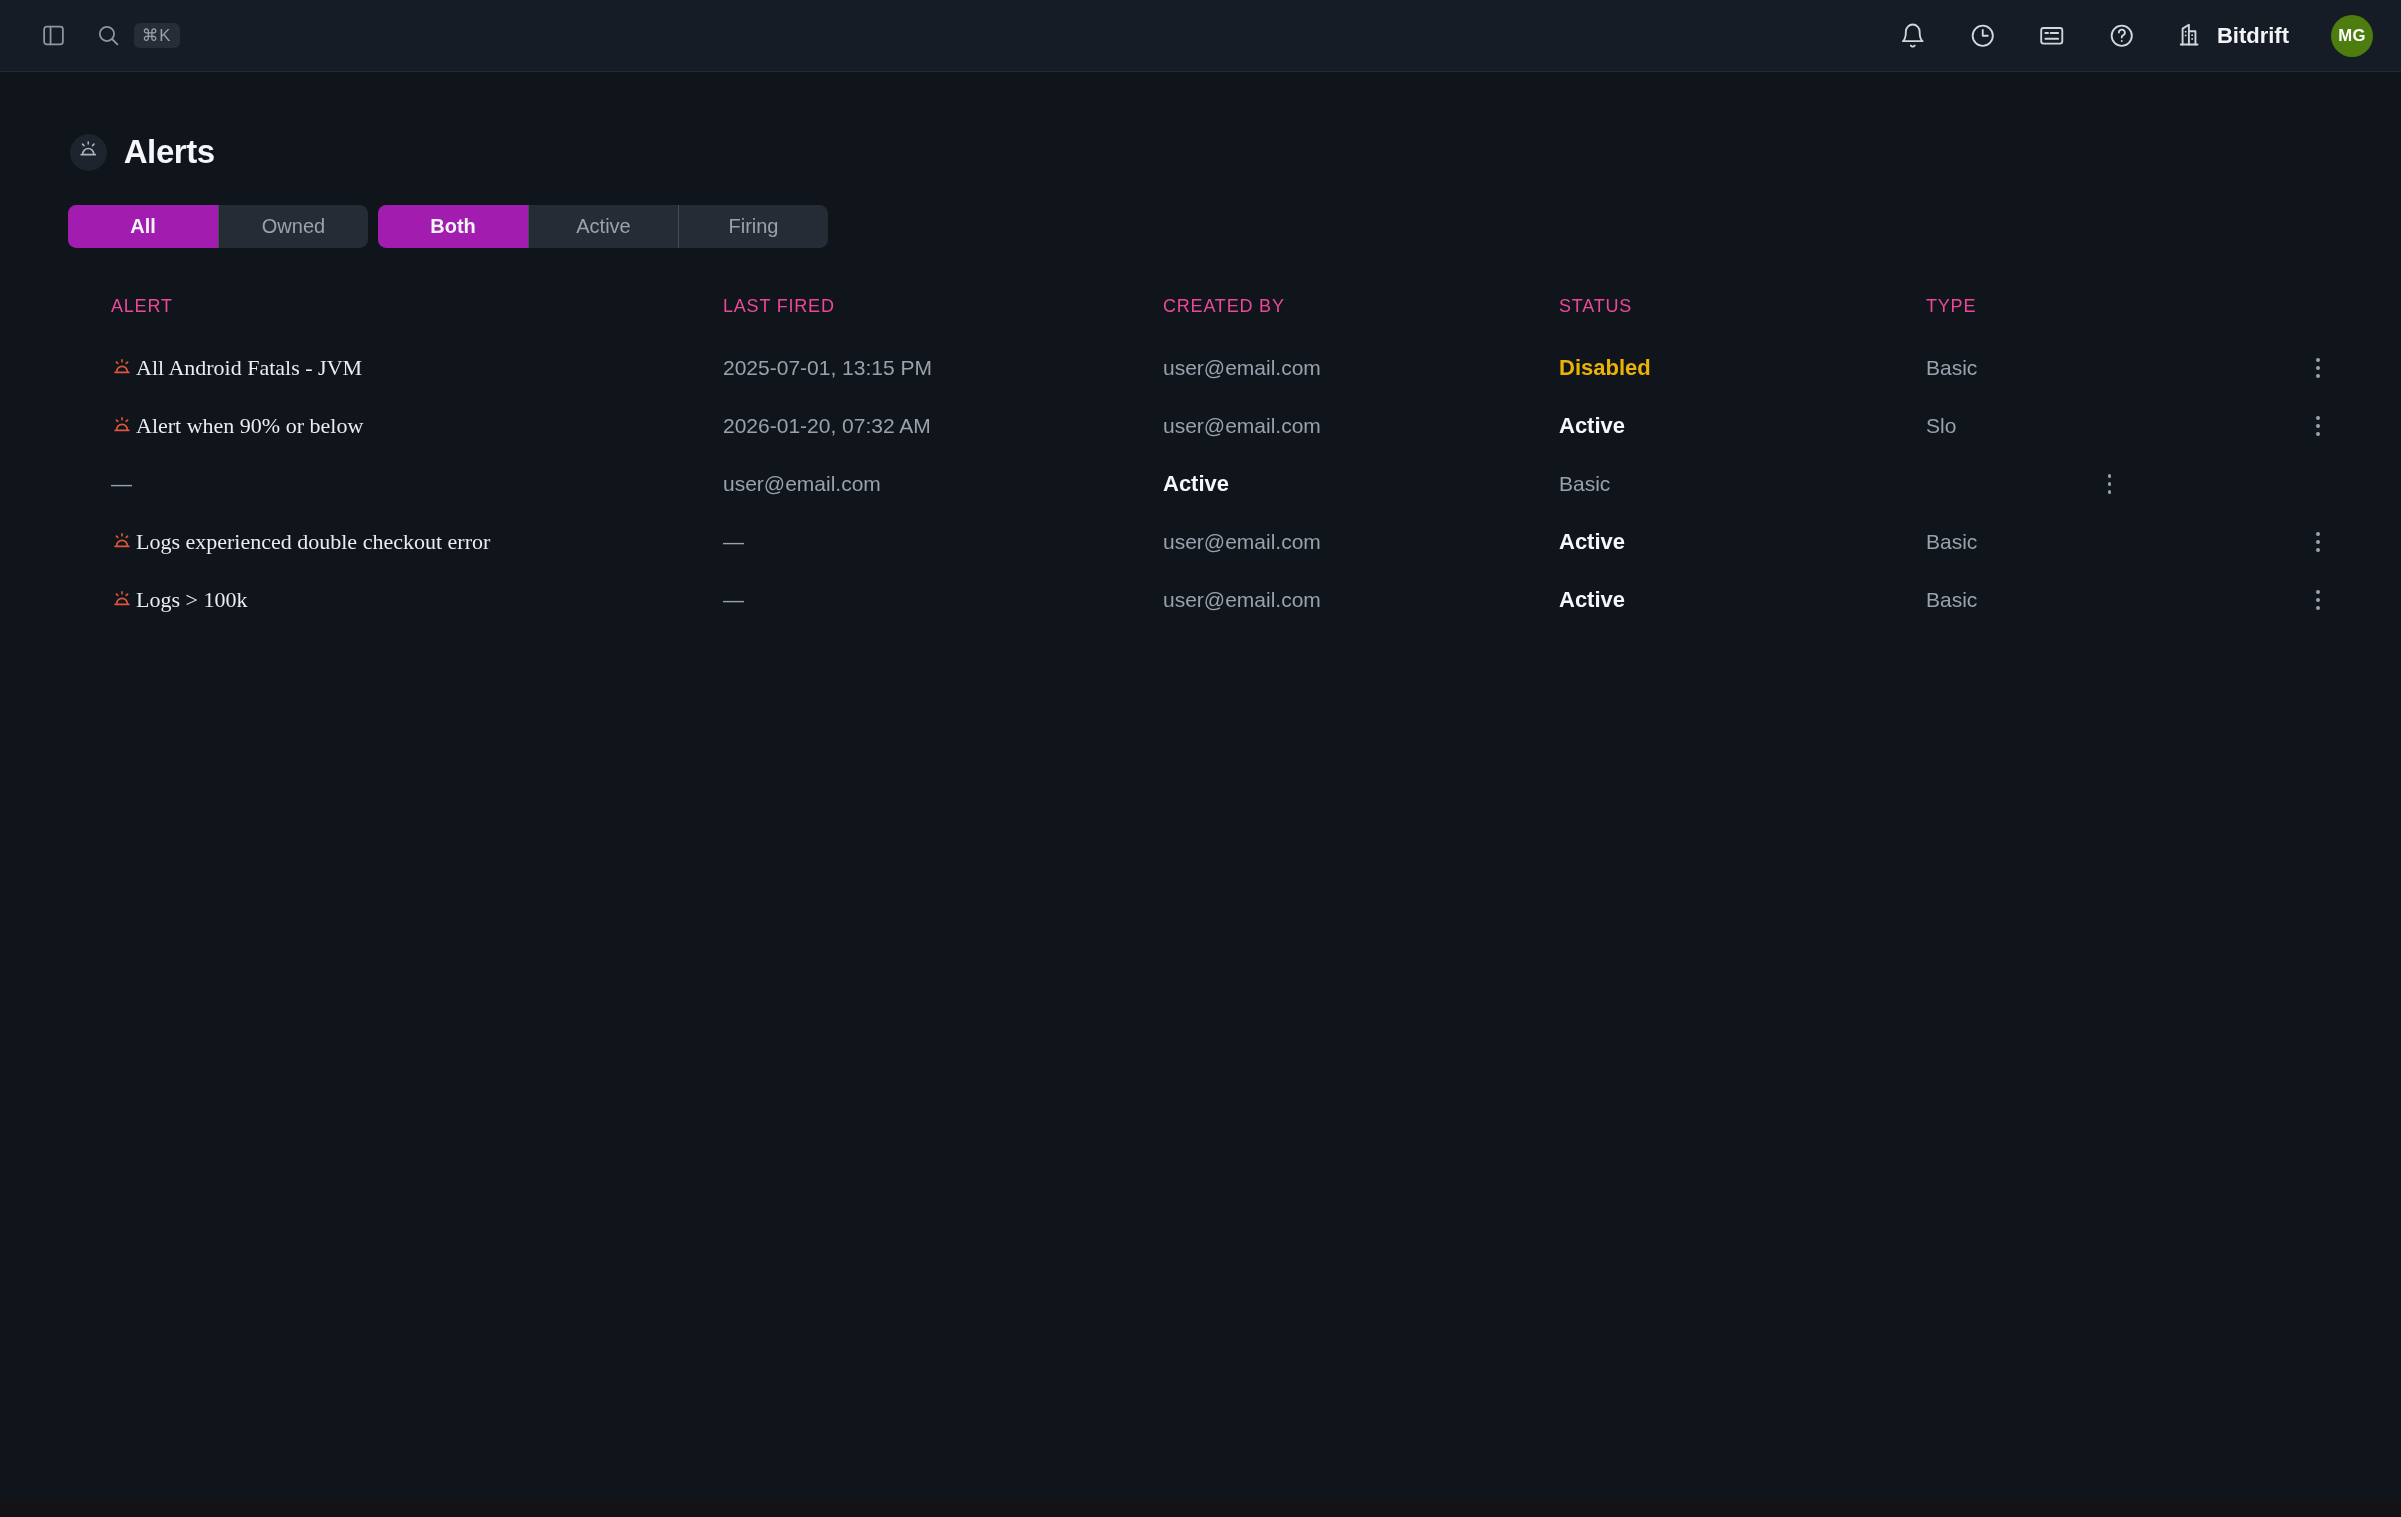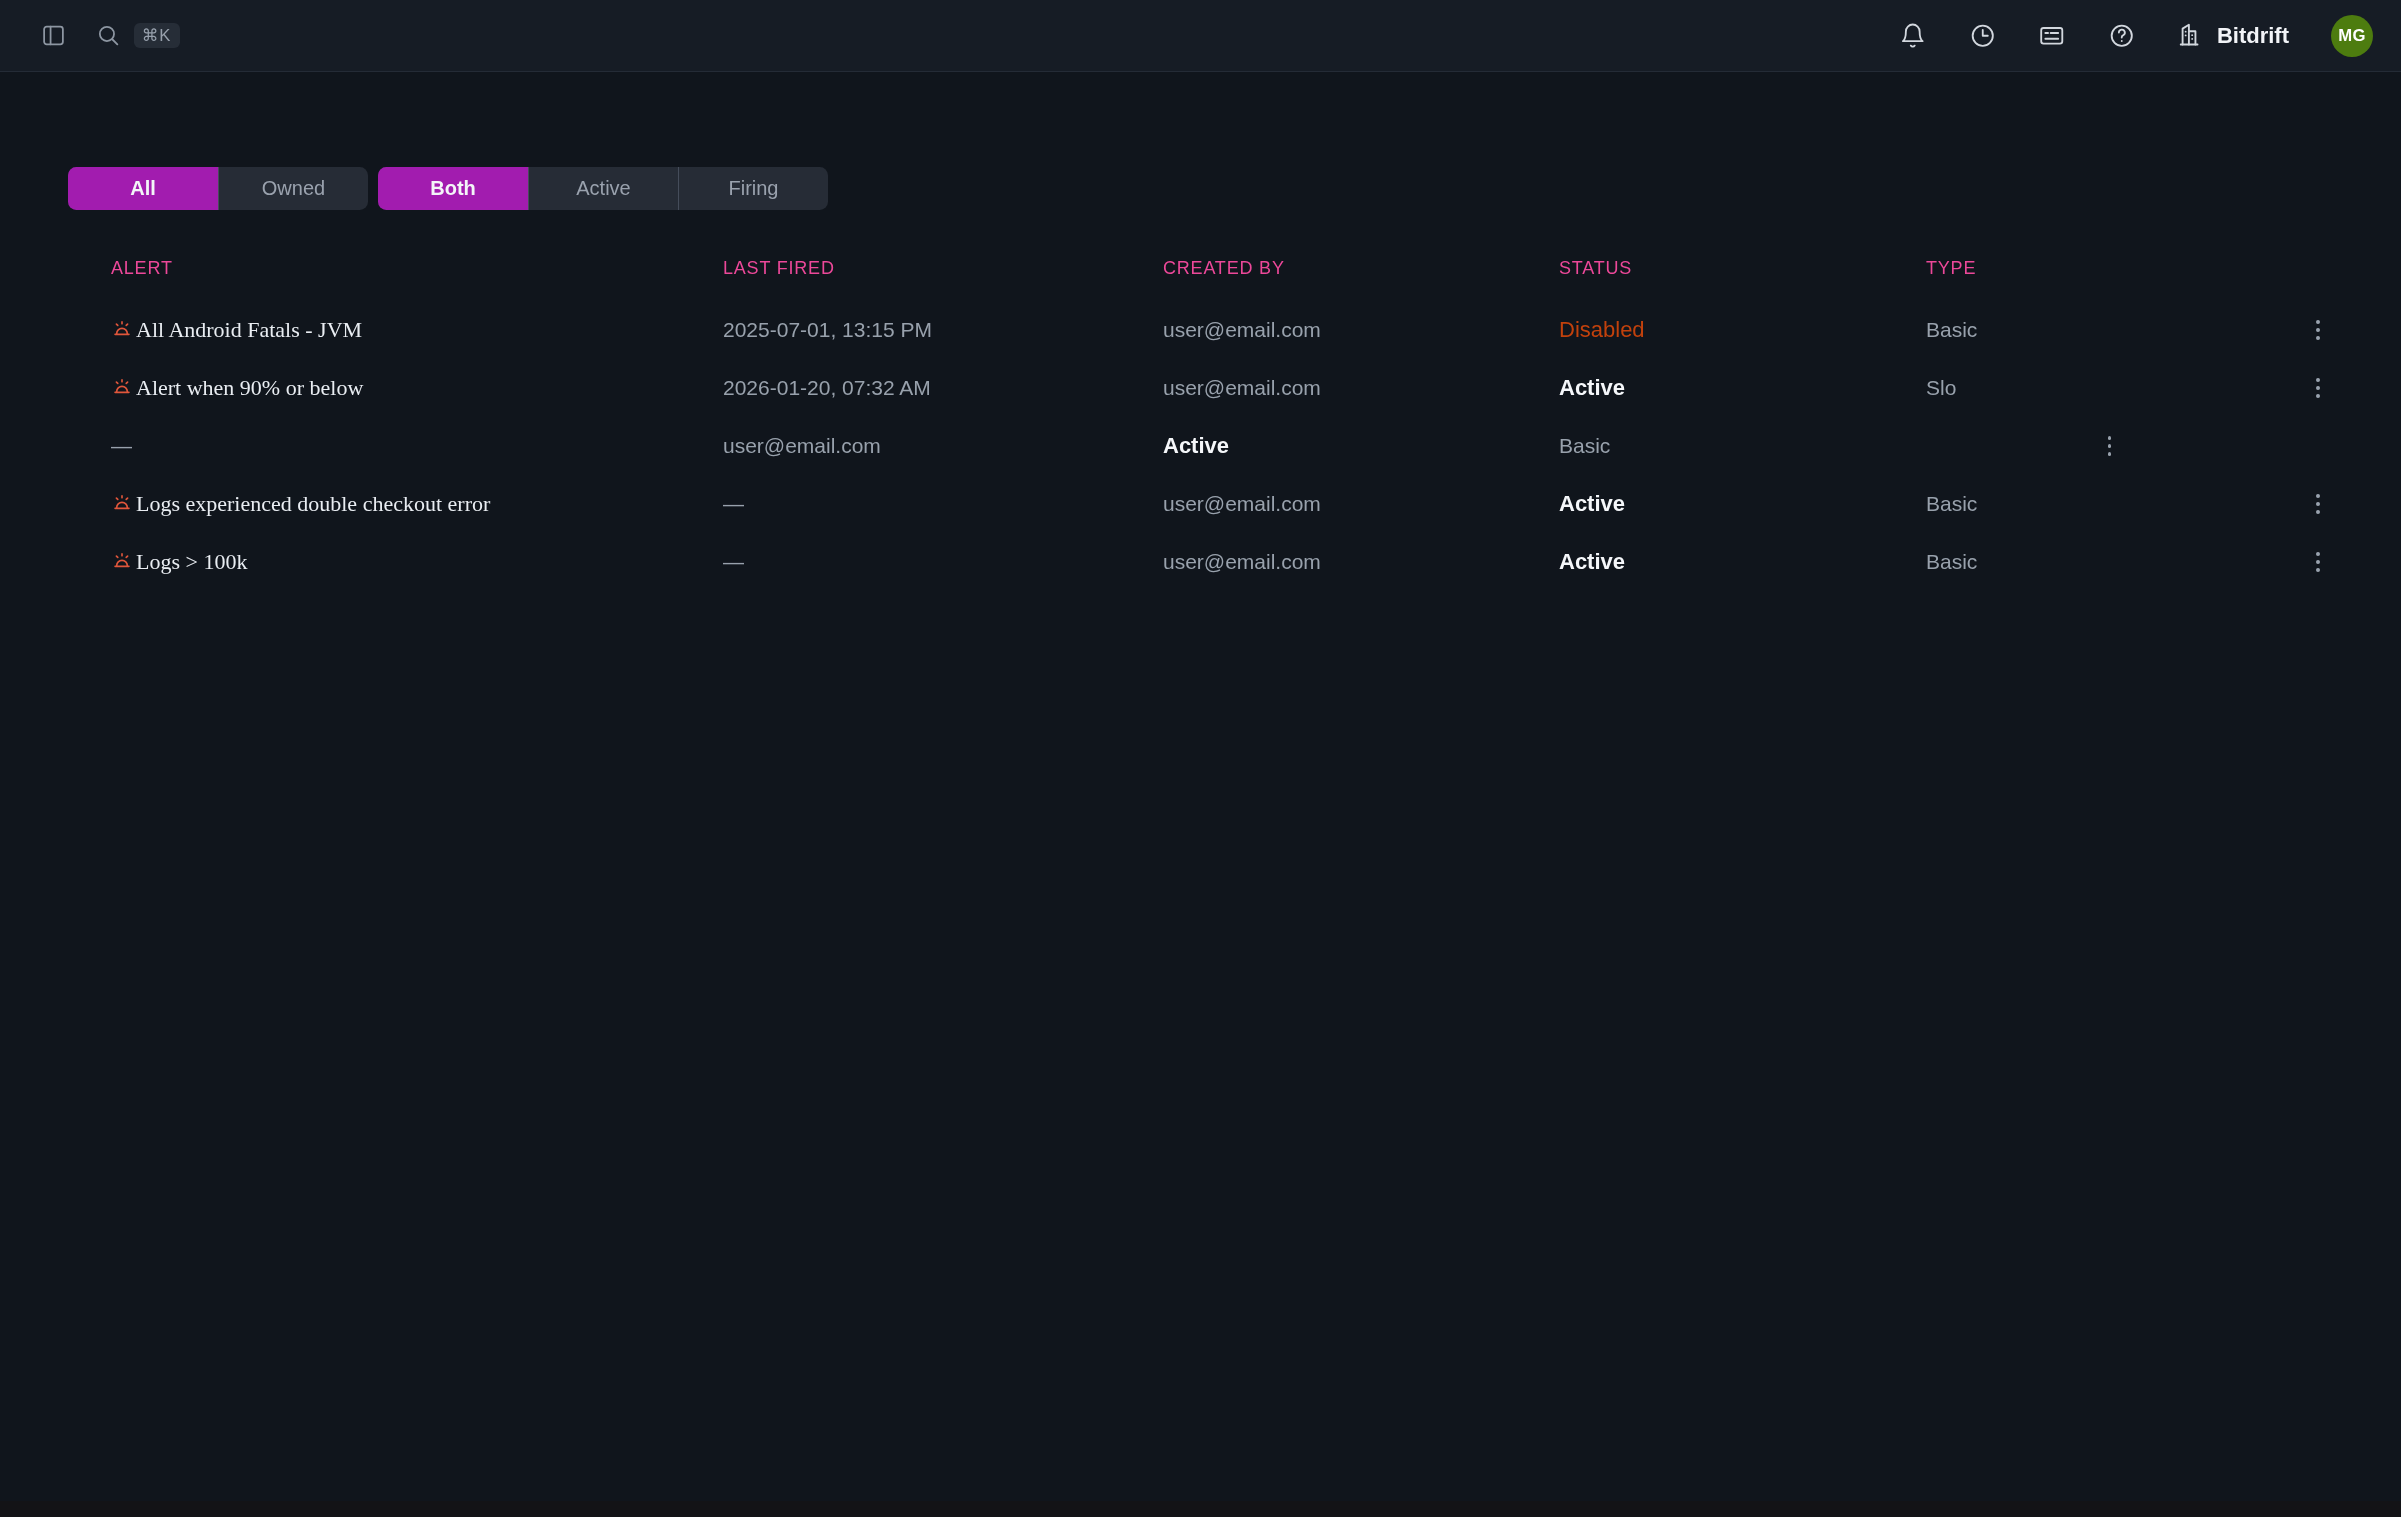--- a/index.html
+++ b/index.html
@@ -73,21 +73,21 @@
   .th {
     font-size:18px; font-weight:500; color:#ec4899; letter-spacing:0.8px;
   }
   .trow { height:58px; }
   .alert-cell { display:flex; align-items:center; gap:3px;font-family:Liberation Serif, serif; }
   .siren { color:#e0563b; display:flex; align-items:center; }
   .alert-name { font-size:22px; font-weight:500; color:#e9edf2; }
   .cell.dim { font-size:21px; color:#98a1ac; }
   .status-cell { font-size:22px; color:#c3cad2; }
   .status-cell.s-active { color:#f5f7fa; font-weight:700; }
-  .status-cell.s-disabled { color:#c2410c; font-weight:400; }
+  .status-cell.s-disabled { color:#eab308; font-weight:700; }
   .kebab {
     justify-self:center; display:flex; flex-direction:column; gap:4.2px;
     padding:6.7px; align-items:center;
   }
   .kebab span { width:3.8px; height:3.8px; border-radius:50%; background:#99a2ae; display:block; }
 
   .bottom-strip { flex:0 0 17.5px; height:17.5px; background:#131316; }
 </style>
 </head>
 <body>
@@ -164,20 +164,34 @@
           </svg>
       </span>
       <span class="org-name">Bitdrift</span>
     </button>
     <button class="avatar">MG</button>
   </div>
 </header>
 
 <main class="content">
 
+  <div class="page-header">
+    <span class="title-badge">
+      <span>
+        <svg width="22.5" height="22.5" viewBox="0 0 24 24" fill="none" stroke="currentColor" stroke-width="1.7" stroke-linecap="round" stroke-linejoin="round">
+            <path d="M6.2 16a5.8 5.8 0 0 1 11.6 0"></path>
+            <path d="M4.4 16.7h15.2"></path>
+            <path d="M12 3.2v2.1"></path>
+            <path d="M5.9 5.5l1.5 1.5"></path>
+            <path d="M18.1 5.5l-1.5 1.5"></path>
+          </svg>
+      </span>
+    </span>
+    <h1 class="page-title">Alerts</h1>
+  </div>
 
   <div class="filters">
     <div class="segmented">
       <button class="segment selected">All</button>
       <button class="segment">Owned</button>
     </div>
     <div class="segmented">
       <button class="segment selected">Both</button>
       <button class="segment">Active</button>
       <button class="segment">Firing</button>

